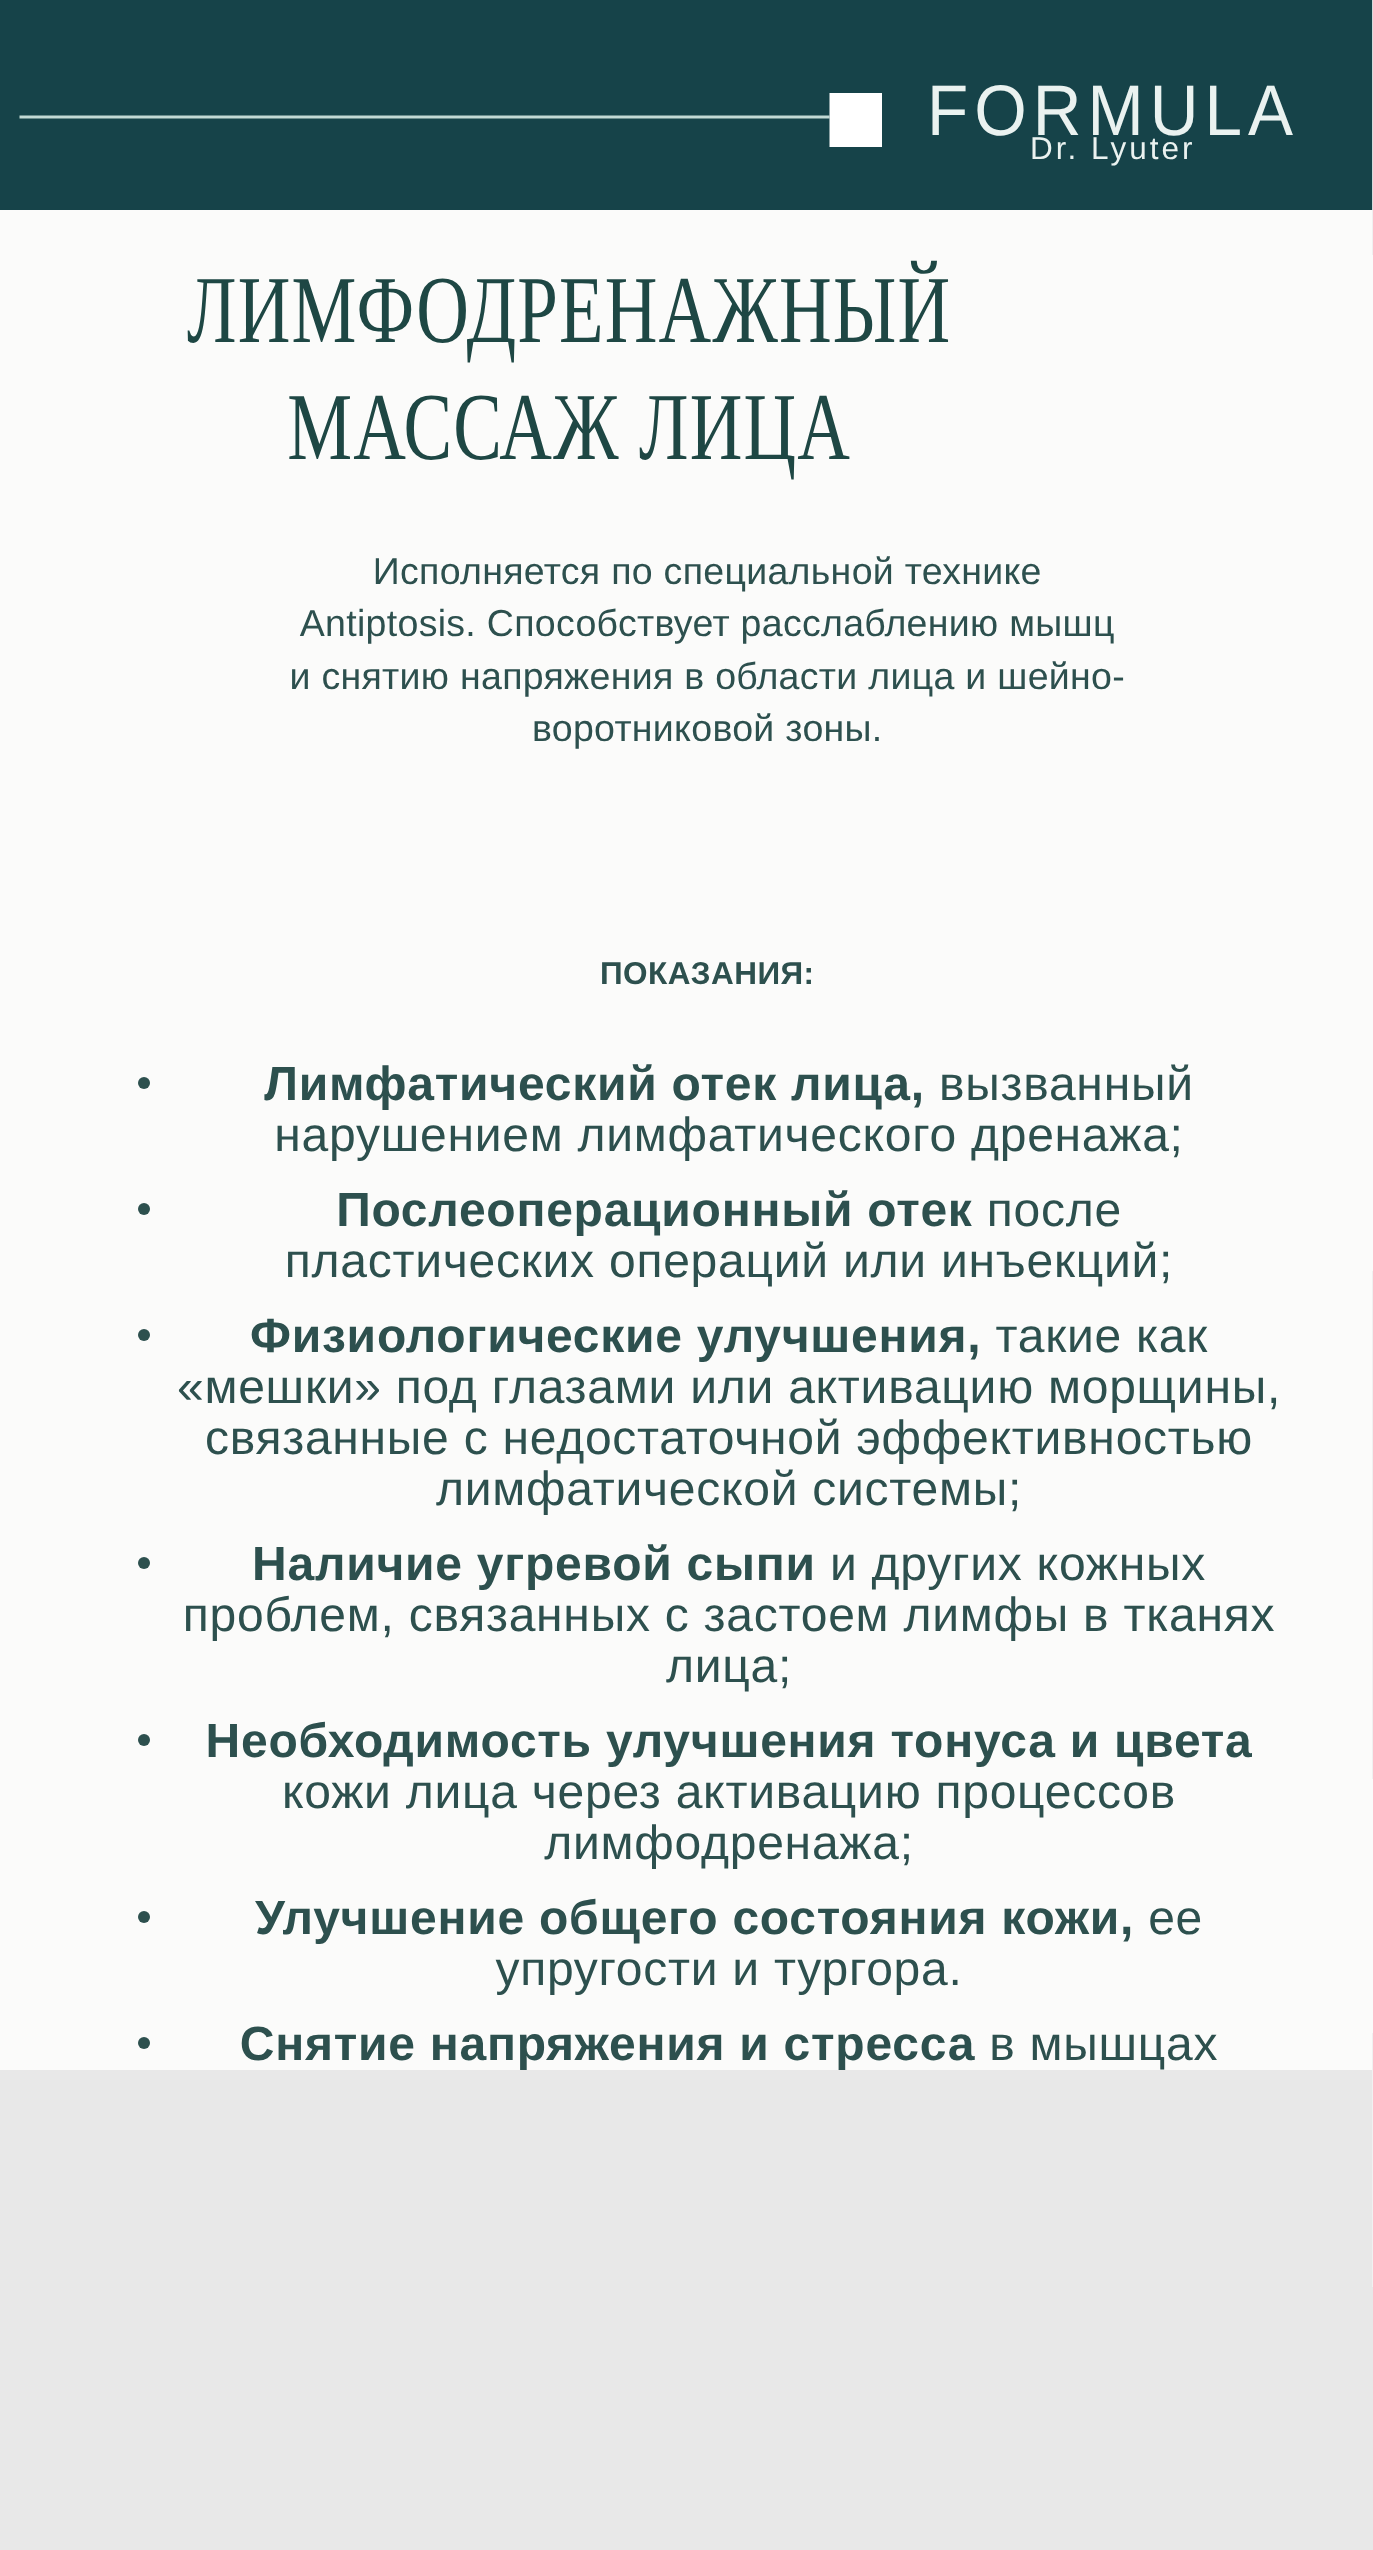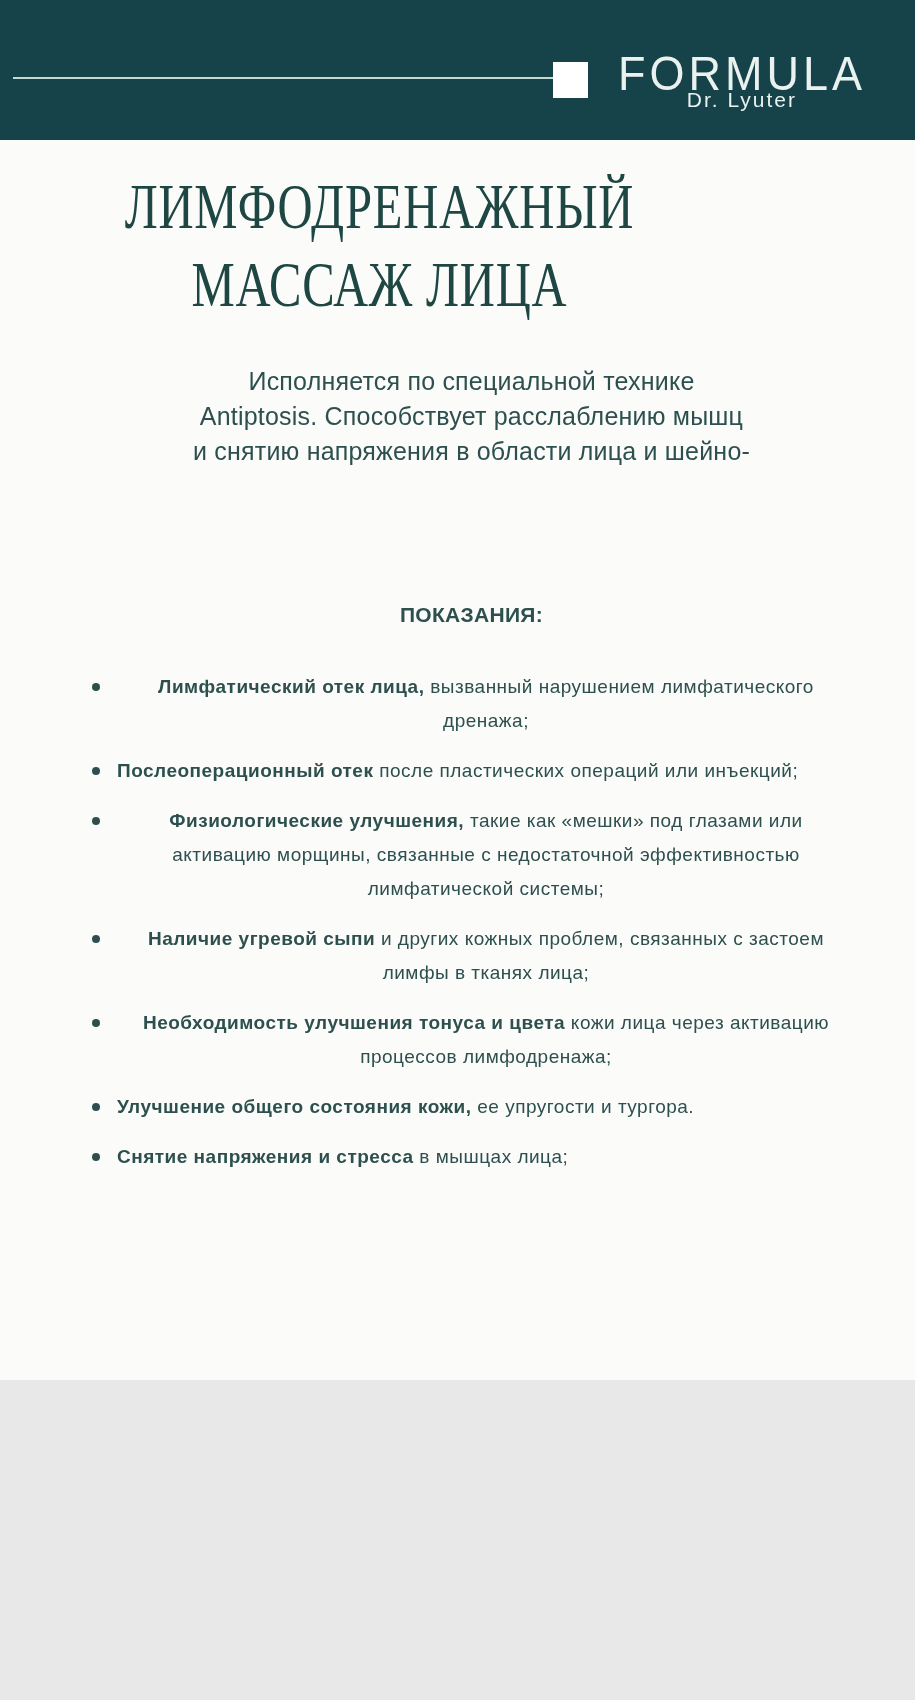--- a/index.html
+++ b/index.html
@@ -97,21 +97,21 @@
 
   .indications-list {
     list-style: none;
     margin: 36px 0 0 0;
     padding: 0;
   }
   .indications-list li {
     display: flex;
     align-items: flex-start;
     margin-bottom: 16px;
-    font-size: 19px;
+    font-size: 32px;
     line-height: 34px;
     letter-spacing: 0.5px;
   }
   .indications-list .dot {
     flex: 0 0 8px;
     width: 8px;
     height: 8px;
     border-radius: 50%;
     background: currentColor;
     margin: 13px 17px 0 4px;
@@ -135,20 +135,21 @@
 
     <h1 class="title">
       <span>ЛИМФОДРЕНАЖНЫЙ</span><br>
       <span>МАССАЖ ЛИЦА</span>
     </h1>
 
     <p class="intro">
       <span class="line">Исполняется по специальной технике</span>
       <span class="line">Antiptosis. Способствует расслаблению мышц</span>
       <span class="line">и снятию напряжения в области лица и шейно-</span>
+      <span class="line">воротниковой зоны.</span>
     </p>
 
     <h2 class="indications-heading">ПОКАЗАНИЯ:</h2>
 
     <ul class="indications-list">
       <li>
         <span class="dot"></span>
         <div class="li-text"><b>Лимфатический отек лица,</b><span> вызванный нарушением лимфатического дренажа;</span></div>
       </li>
       <li>

